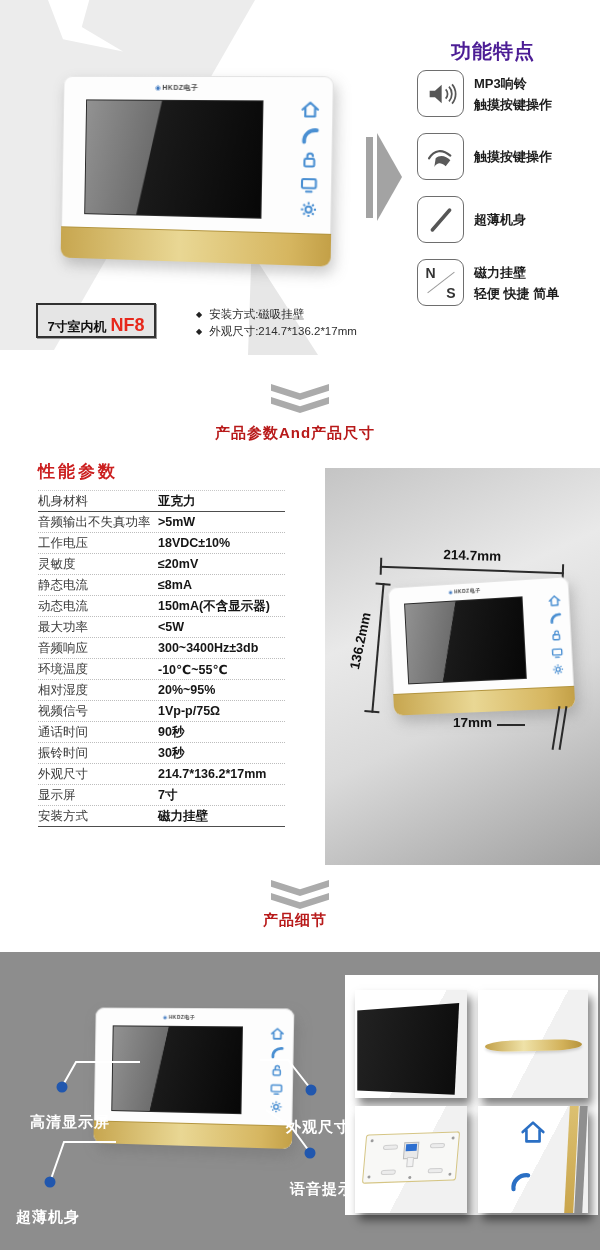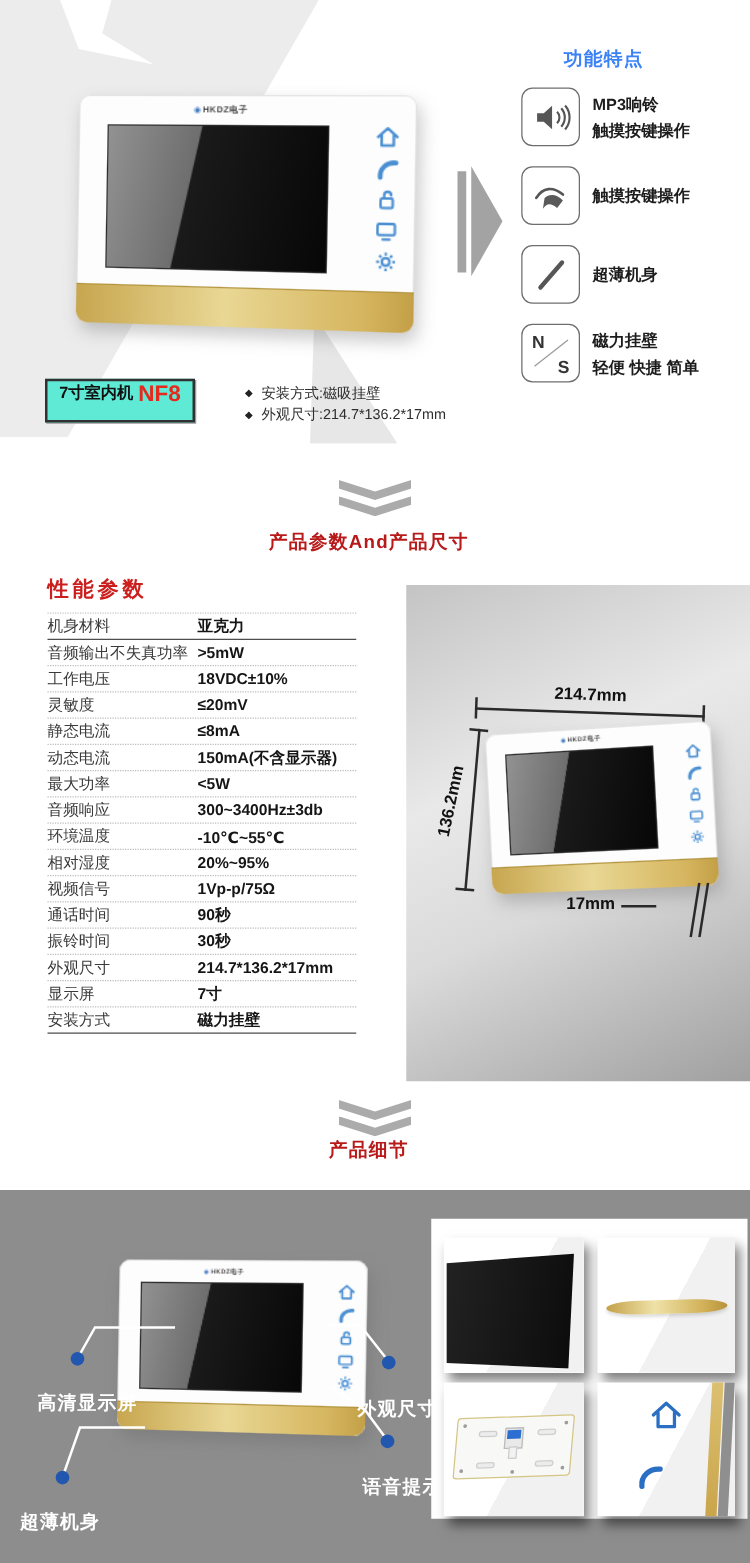--- a/index.html
+++ b/index.html
@@ -34,35 +34,35 @@
   .dev-lg .dev-logo { font-size:7px; }
   .dev-md .dev-logo { font-size:5px; }
   .dev-sm .dev-logo { font-size:5px; }
 
   
   #product-title { position:absolute; left:0; top:278px; width:390px; text-align:center; }
   #product-title .gold { font-family:"DejaVu Serif","Liberation Serif",serif;
     font-style:italic; font-weight:700; font-size:22px; color:#a8801e; letter-spacing:6px; }
   #product-title .plus { font-size:20px; font-weight:800; color:#141414; }
   #model-box { position:absolute; left:36px; top:303px; width:120px; height:35px;
-    border:2px solid #313131; background:#5eead4; display:flex; align-items:flex-start;
+    border:2px solid #313131; background:#e5e5e5; display:flex; align-items:flex-end;
     justify-content:center; gap:4px; box-shadow:1px 1px 0 #999; }
   #model-box .pre { font-size:13px; font-weight:700; color:#101010; }
   #model-box .mod { font-size:18px; font-weight:800; color:#e7281c; }
   .bullet-list { position:absolute; left:196px; top:306px; }
   .bullet { display:flex; align-items:center; gap:7px; height:17px; }
   .bullet .dia { font-size:8px; color:#222; }
   .bullet .txt { font-size:11.5px; color:#2e2e2e; }
 
   
   #feat-arrow-bar { position:absolute; left:366px; top:137px; width:7px; height:81px; background:#a3a3a3; }
   #feat-arrow-tri { position:absolute; left:377px; top:133px; width:0; height:0;
     border-top:44px solid transparent; border-bottom:44px solid transparent; border-left:25px solid #a3a3a3; }
-  #features-title { position:absolute; left:451px; top:38px; font-size:15px;
-    font-weight:800; color:#3b82f6; letter-spacing:1px; }
+  #features-title { position:absolute; left:451px; top:38px; font-size:20px;
+    font-weight:800; color:#4c1d95; letter-spacing:1px; }
   .feat-item { position:absolute; left:417px; }
   .feat-box { width:47px; height:47px; border:1.5px solid #6e6e6e; border-radius:9px;
     background:#fff; display:flex; align-items:center; justify-content:center; }
   .feat-label { position:absolute; left:57px; font-size:13px; font-weight:700;
     color:#1c1c1c; white-space:nowrap; }
   .magnet-face { position:relative; width:30px; height:30px; }
   .magnet-face .n { position:absolute; left:0; top:-3px; font-size:14px; font-weight:700; color:#333; }
   .magnet-face .s { position:absolute; right:0; bottom:-3px; font-size:14px; font-weight:700; color:#333; }
   .magnet-face .diag { position:absolute; left:-2px; top:14px; width:34px; height:1px;
     background:#9a9a9a; transform:rotate(-38deg); }

